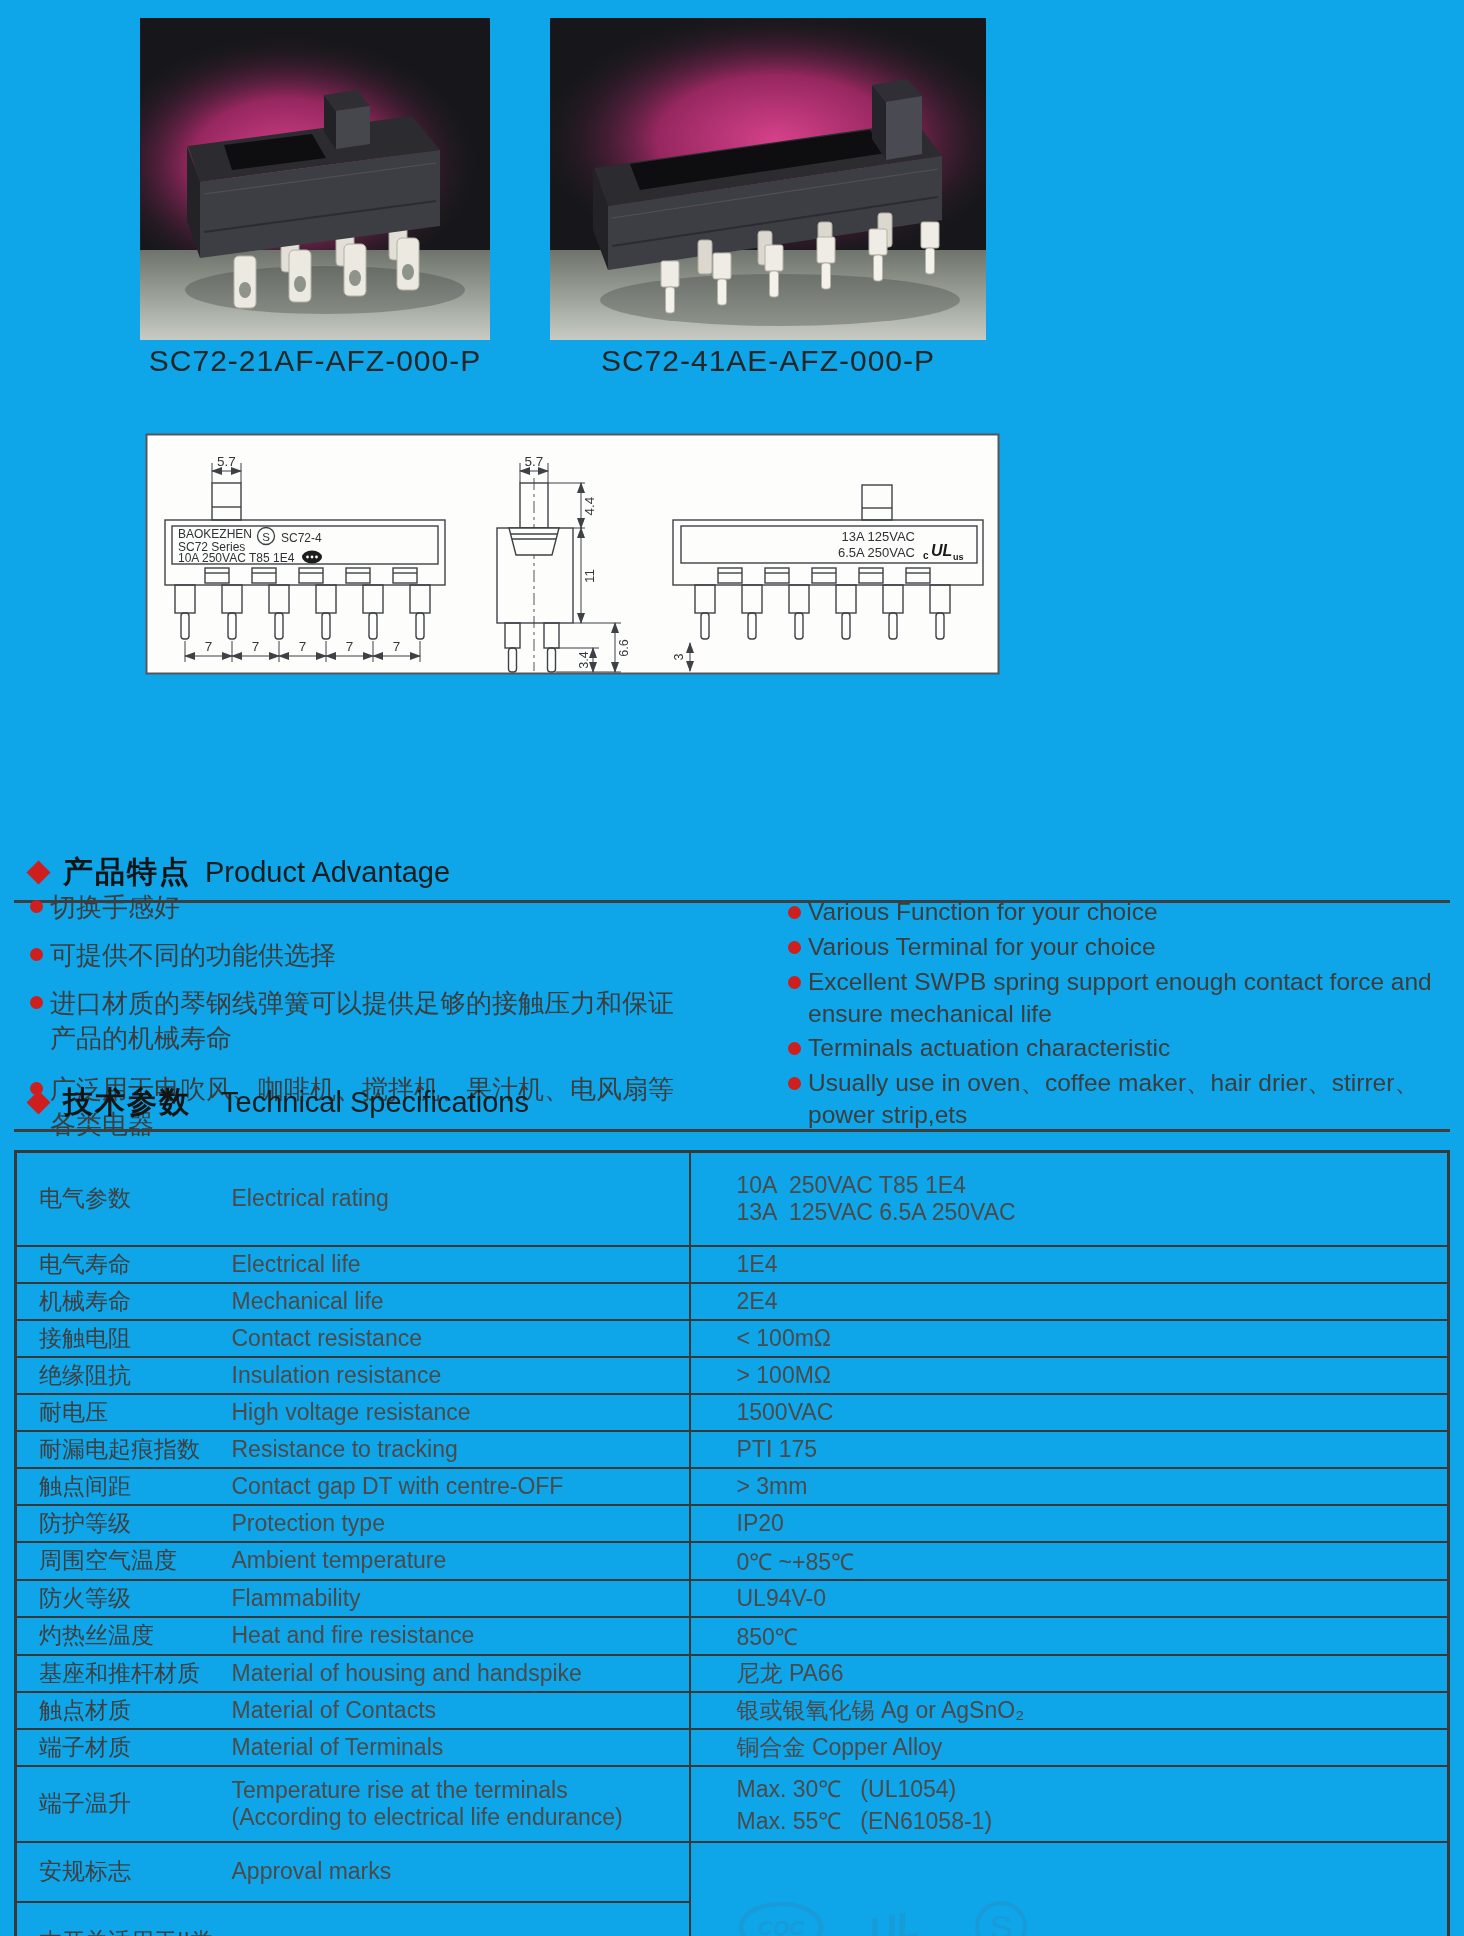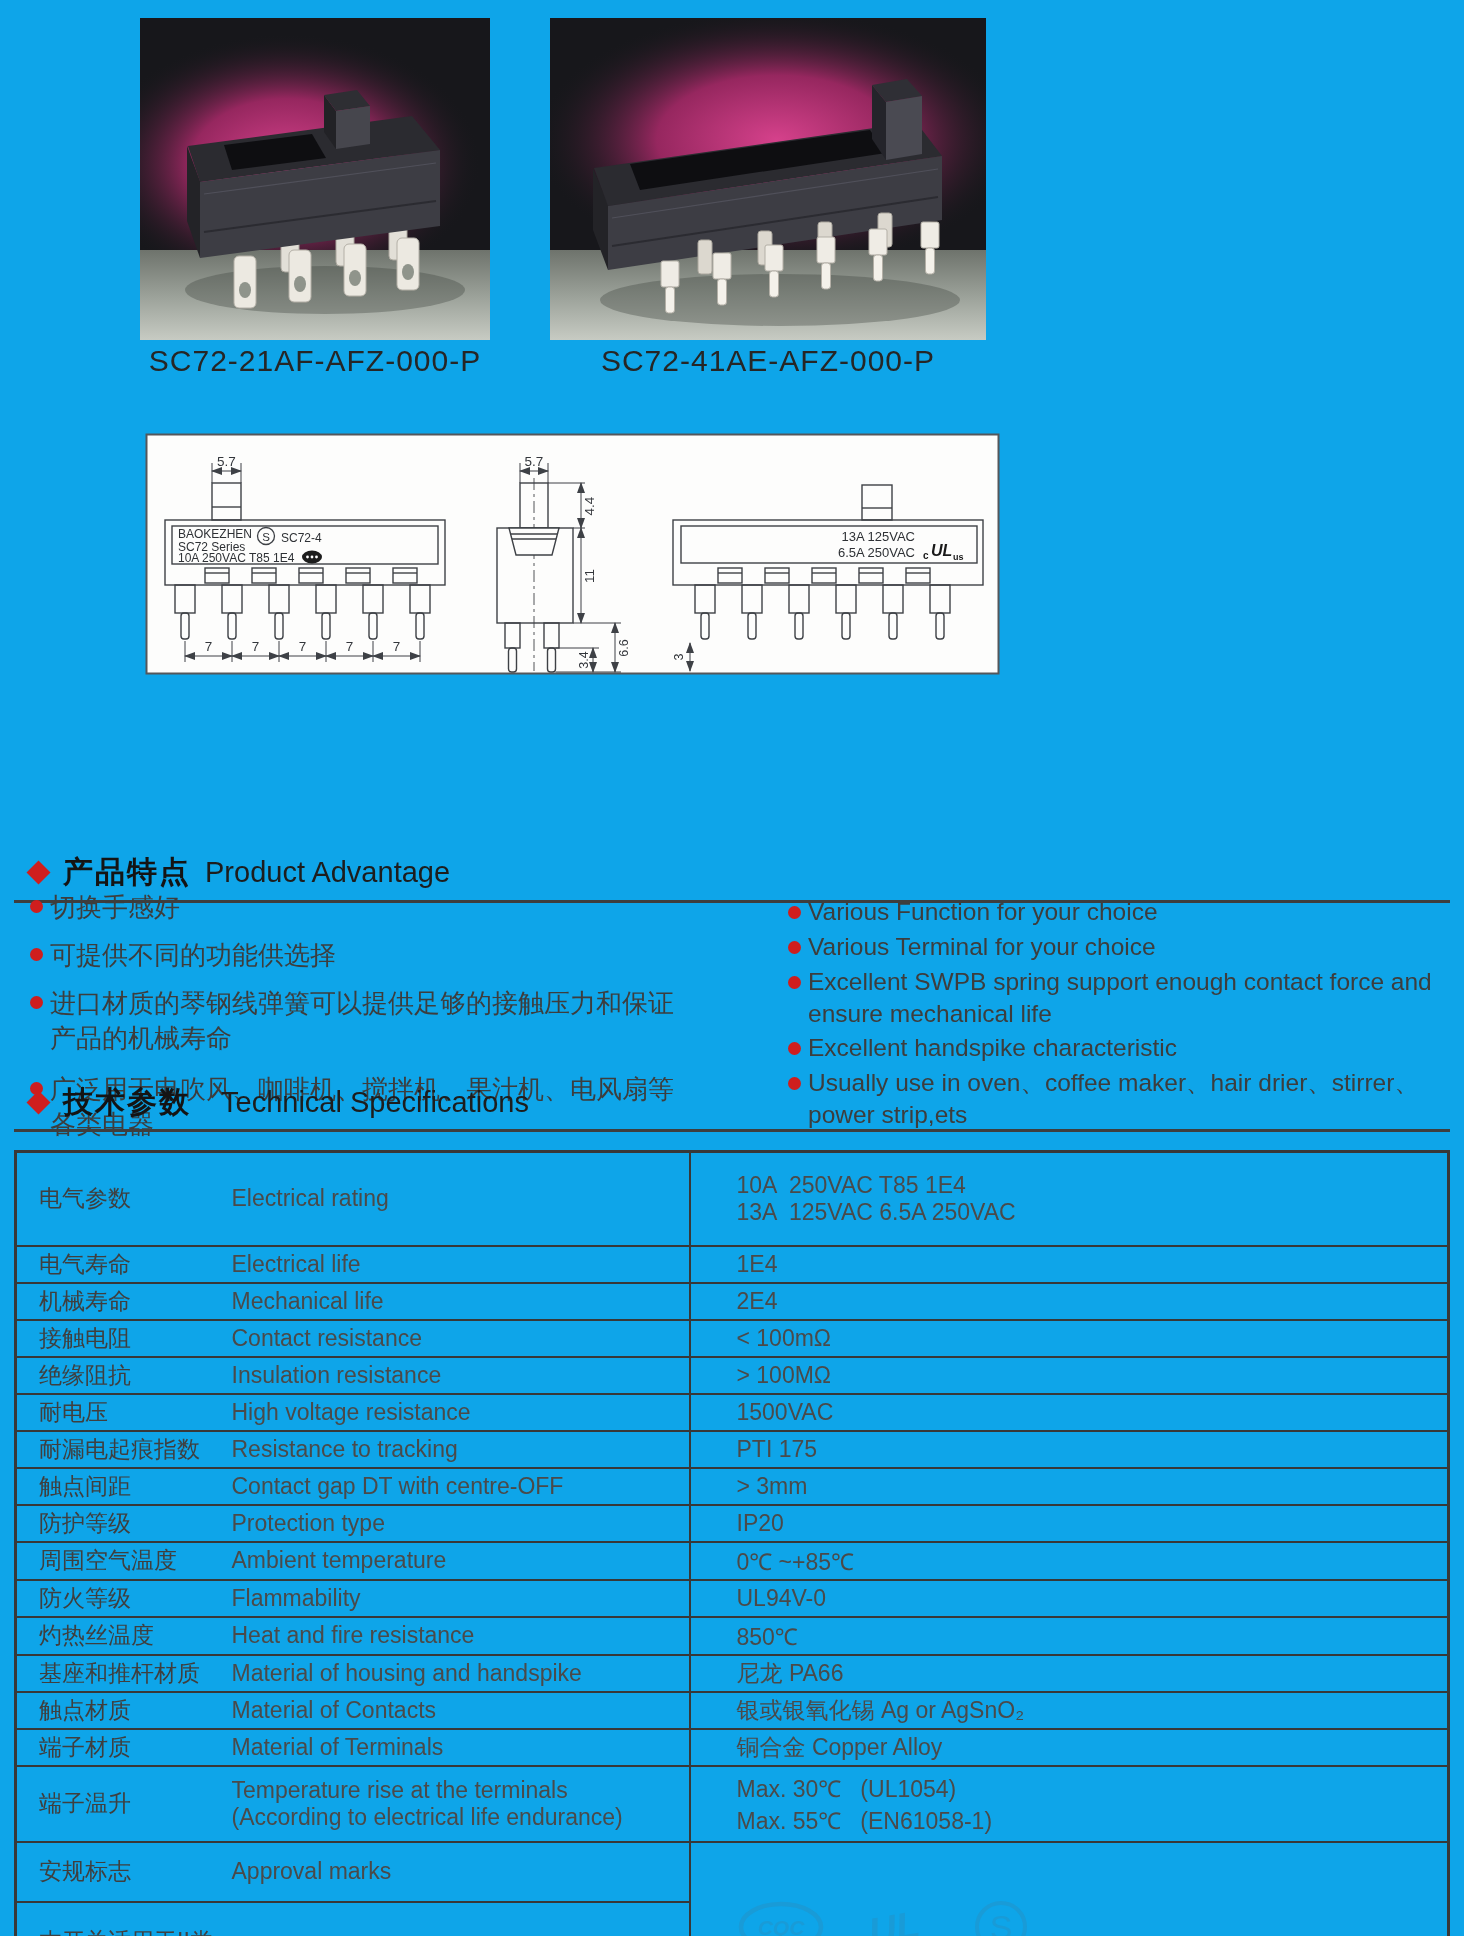--- a/index.html
+++ b/index.html
@@ -370,21 +370,21 @@
     <li>
         <span class="dot"></span>
         <span>Various Terminal for your choice</span>
       </li>
     <li>
         <span class="dot"></span>
         <span>Excellent SWPB spring support enough contact force and ensure mechanical life</span>
       </li>
     <li>
         <span class="dot"></span>
-        <span>Excellent handspike characteristic</span>
+        <span>Terminals actuation characteristic</span>
       </li>
     <li>
         <span class="dot"></span>
         <span>Usually use in oven、coffee maker、hair drier、stirrer、power strip,ets</span>
       </li>
   </ul>
 
   <div class="sec-head sh2">
     <span class="diamond"></span>
     <span class="zh">技术参数</span>

